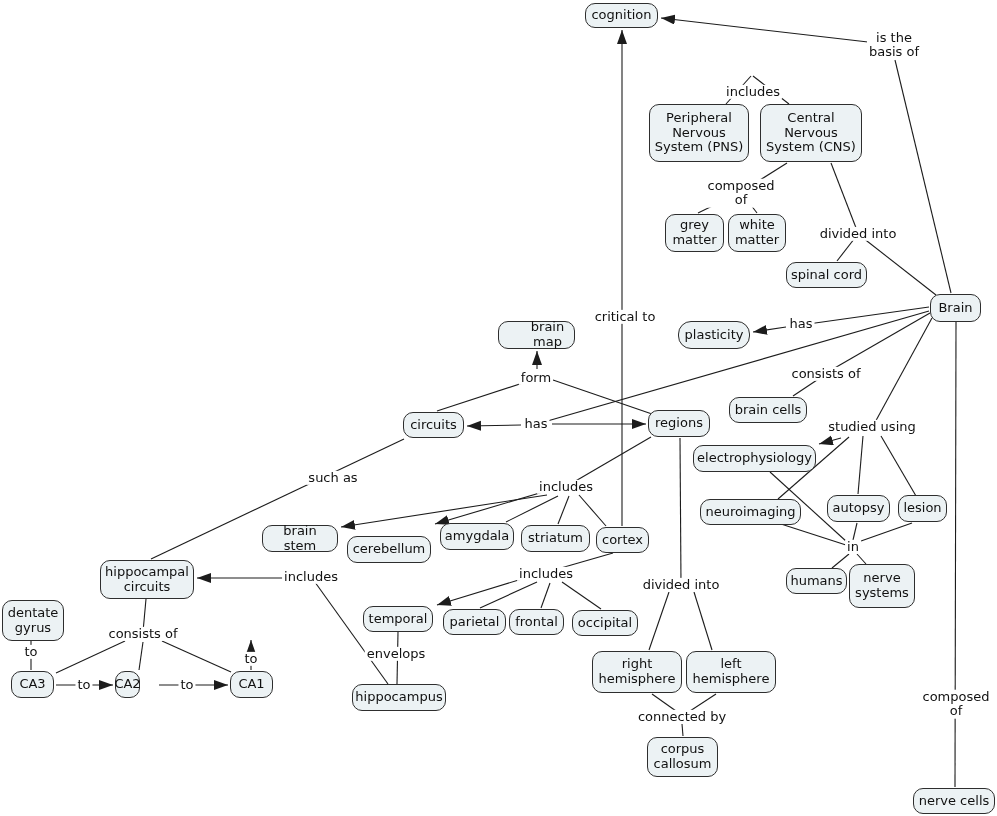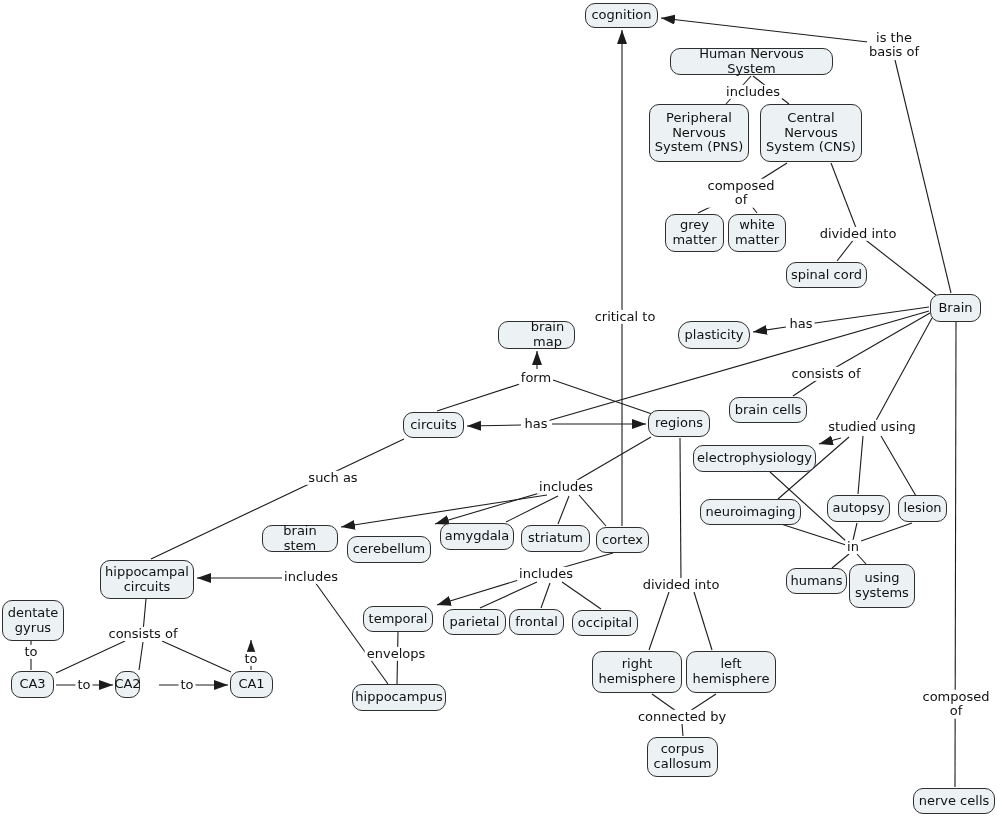--- a/index.html
+++ b/index.html
@@ -125,21 +125,20 @@
         <line x1="162" y1="641" x2="231" y2="672"></line>
         <line x1="31" y1="641" x2="31" y2="670"></line>
         <line x1="56" y1="685" x2="113" y2="685" marker-end="url(#arrowhead)"></line>
         <line x1="159" y1="685" x2="228" y2="685" marker-end="url(#arrowhead)"></line>
         <line x1="251" y1="670" x2="251" y2="640" marker-end="url(#arrowhead)"></line>
         <line x1="956" y1="322" x2="955" y2="787"></line>
       </g>
   </svg>
 
 <div class="node" style="left: 585px; top: 3px; width: 73px; height: 25px;">cognition</div>
-    <div class="node" style="left: 670px; top: 48px; width: 163px; height: 27px;">Human Nervous System</div>
     <div class="node" style="left: 649px; top: 104px; width: 100px; height: 58px;">Peripheral
 Nervous
 System (PNS)</div>
     <div class="node" style="left: 760px; top: 104px; width: 102px; height: 58px;">Central
 Nervous
 System (CNS)</div>
     <div class="node" style="left: 665px; top: 214px; width: 59px; height: 38px;">grey
 matter</div>
     <div class="node" style="left: 728px; top: 214px; width: 58px; height: 38px;">white
 matter</div>
@@ -148,21 +147,21 @@
     <div class="node" style="left: 678px; top: 321px; width: 72px; height: 28px; border-radius: 13px;">plasticity</div>
     <div class="node" style="left: 498px; top: 321px; width: 77px; height: 28px; padding-left: 24px;">brain map</div>
     <div class="node" style="left: 729px; top: 397px; width: 78px; height: 26px;">brain cells</div>
     <div class="node" style="left: 403px; top: 412px; width: 61px; height: 26px;">circuits</div>
     <div class="node" style="left: 648px; top: 410px; width: 62px; height: 27px;">regions</div>
     <div class="node" style="left: 693px; top: 445px; width: 123px; height: 27px;">electrophysiology</div>
     <div class="node" style="left: 700px; top: 499px; width: 101px; height: 26px;">neuroimaging</div>
     <div class="node" style="left: 827px; top: 495px; width: 63px; height: 27px;">autopsy</div>
     <div class="node" style="left: 898px; top: 495px; width: 49px; height: 27px;">lesion</div>
     <div class="node" style="left: 786px; top: 568px; width: 61px; height: 26px;">humans</div>
-    <div class="node" style="left: 849px; top: 564px; width: 66px; height: 44px;">using
+    <div class="node" style="left: 849px; top: 564px; width: 66px; height: 44px;">nerve
 systems</div>
     <div class="node" style="left: 262px; top: 525px; width: 76px; height: 27px;">brain stem</div>
     <div class="node" style="left: 347px; top: 525px; width: 84px; height: 27px; margin-top: 11px;">cerebellum</div>
     <div class="node" style="left: 440px; top: 523px; width: 74px; height: 27px;">amygdala</div>
     <div class="node" style="left: 521px; top: 525px; width: 69px; height: 27px;">striatum</div>
     <div class="node" style="left: 596px; top: 527px; width: 53px; height: 26px;">cortex</div>
     <div class="node" style="left: 100px; top: 560px; width: 94px; height: 39px;">hippocampal
 circuits</div>
     <div class="node" style="left: 363px; top: 606px; width: 70px; height: 26px;">temporal</div>
     <div class="node" style="left: 443px; top: 609px; width: 63px; height: 26px;">parietal</div>

